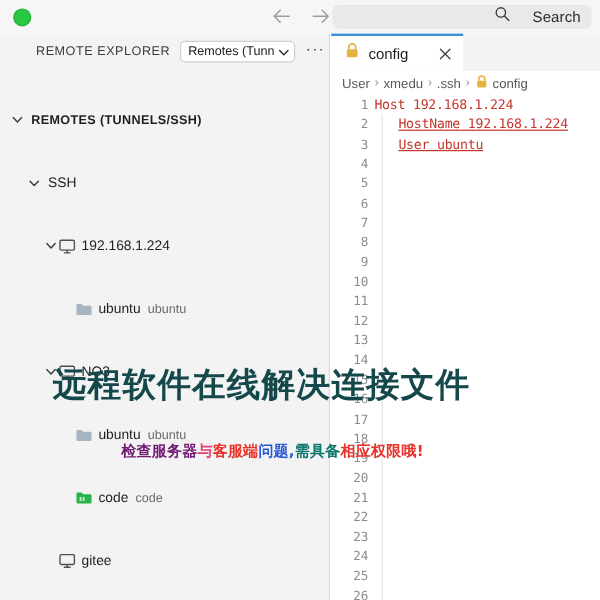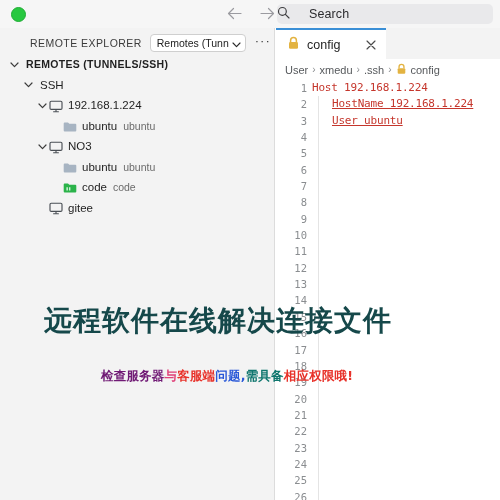--- a/index.html
+++ b/index.html
@@ -20,21 +20,21 @@
   .dot-green{
     position:absolute;left:11px;top:7px;width:13px;height:13px;border-radius:50%;
     background:#28c840;border:1px solid #1fad34;
   }
   .navbtns{position:absolute;left:226px;top:4px;display:flex;gap:14px;align-items:center;}
   .navbtn{width:18px;height:18px;display:flex;align-items:center;justify-content:center;
     color:#9b9ba0;font-size:15px;line-height:1;}
   .searchbox{
     position:absolute;left:277px;top:4px;width:216px;height:20px;
     background:#e9e9eb;border-radius:5px;
-    display:flex;align-items:center;gap:15px;
+    display:flex;align-items:center;justify-content:flex-end;gap:15px;
   }
   .searchbox .sicon{margin-right:4px;display:block;}
   .searchbox .slabel{
     font-size:12.5px;color:#2b2b2e;margin-right:9px;letter-spacing:.1px;
   }
 
   
   .sidebar{
     position:absolute;left:0;top:28px;width:275px;height:472px;
     background:#f3f3f3;border-right:1px solid #dcdcdc;
@@ -59,22 +59,22 @@
     text-overflow:clip;max-width:72px;
   }
   .sb-more{
     margin-left:9px;font-size:13px;color:#3b3b3b;letter-spacing:1px;
     line-height:8px;padding-bottom:5px;
   }
 
   
   .tree{position:absolute;left:0;top:30px;width:275px;}
   .row{
-    height:20.5px;display:flex;
-    font-size:11.5px;color:#1f1f1f;white-space:nowrap;
+    height:20.5px;display:flex;align-items:center;
+    font-size:11.5px;color:#1f1f1f;white-space:nowrap;margin-top:32px;
   }
   .chev{
     width:13px;height:13px;flex:0 0 13px;display:flex;align-items:center;justify-content:center;
     color:#3c3c3c;
   }
   .spacer{display:block;flex:0 0 auto;}
   .ico{width:14px;height:14px;flex:0 0 14px;margin-right:5px;display:flex;align-items:center;justify-content:center;}
   .lbl-strong{font-weight:bold;font-size:10.5px;letter-spacing:.3px;color:#1f1f1f;}
   .lbl{font-size:11.5px;color:#1f1f1f;}
   .lbl-desc{font-size:10.5px;color:#6b6b6b;margin-left:6px;}

